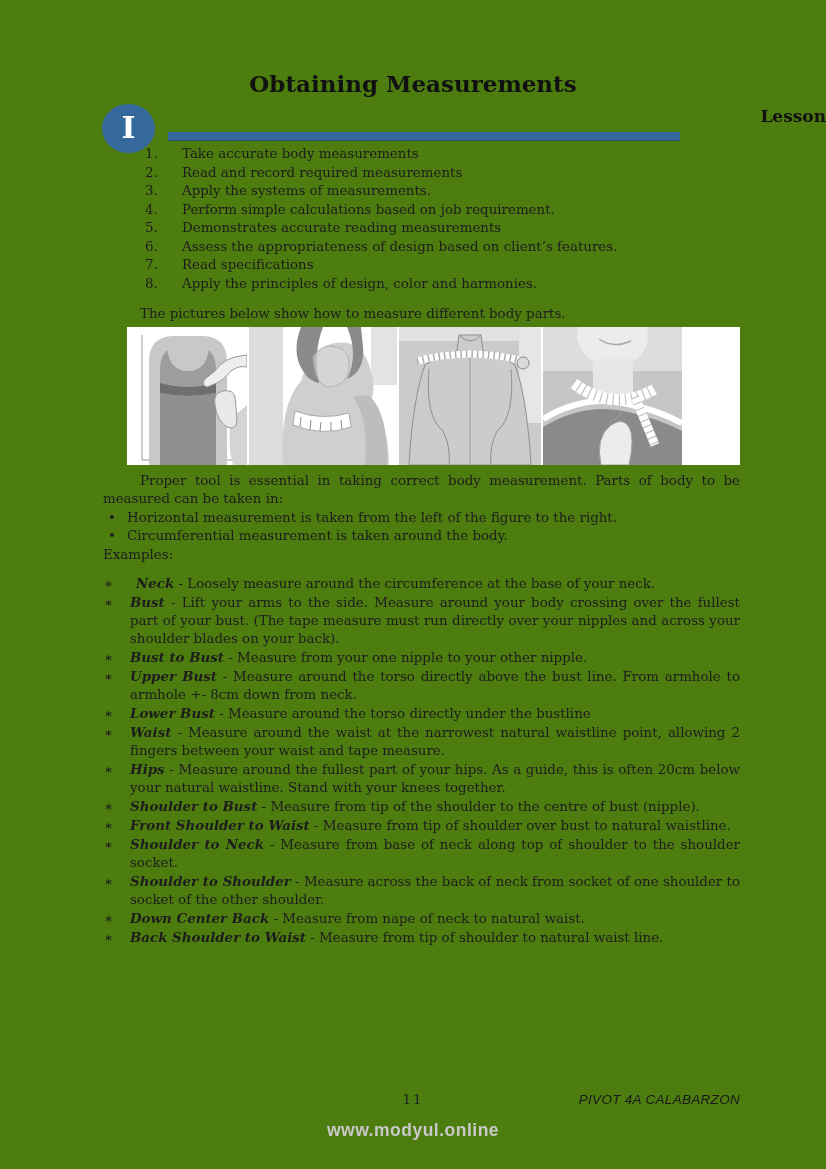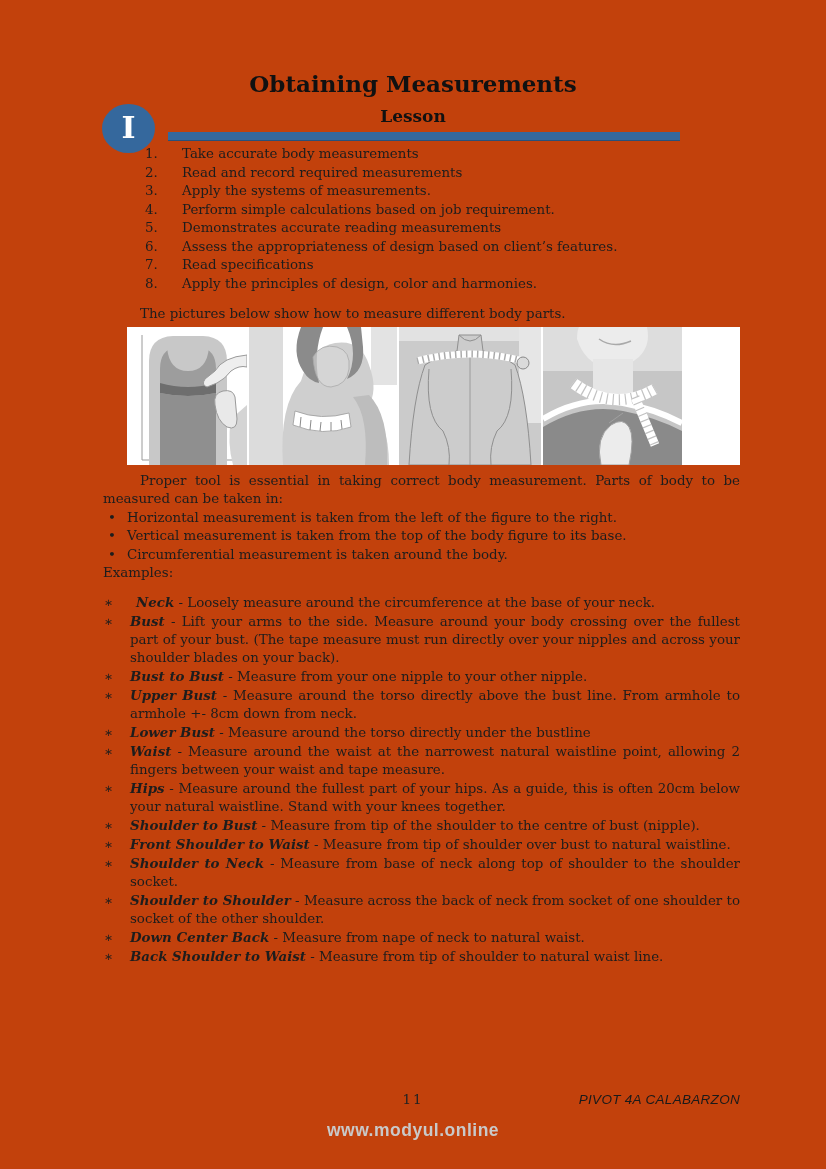--- a/index.html
+++ b/index.html
@@ -1,34 +1,34 @@
 <!DOCTYPE html>
 <html style="--accent: #35689d; --wm: #c9c9c9;"><head>
 <meta charset="utf-8">
 <style>
   :root { --accent:#35689d; --wm:#c9c9c9; }
   * { margin:0; padding:0; box-sizing:border-box; }
   html,body { background:#fff; }
   .page {
     position:relative; width:826px; height:1169px; margin:0 auto;
-    background:#c2410c; overflow:hidden;
+    background:#4d7c0f; overflow:hidden;
     font-family:"DejaVu Serif", serif; color:#1d1d1d;
     font-size:13.4px; line-height:18.5px;
   }
   .title {
     margin-top:70px; text-align:center;
     font-size:23px; line-height:28px; font-weight:bold; color:#111;
   }
   .badge {
     position:absolute; left:102px; top:104px; width:53px; height:49px;
     border-radius:50%; background:var(--accent); color:#fff;
     display:flex; align-items:center; justify-content:center;
     font-size:30px; font-weight:bold; font-family:"DejaVu Serif", serif;
   }
-  .lesson { text-align:center; font-size:17px; line-height:20px; font-weight:bold; margin-top:8px; color:#111; }
+  .lesson { text-align:right; font-size:17px; line-height:20px; font-weight:bold; margin-top:8px; color:#111; }
   .rule { height:9px; background:var(--accent); margin:6px 146px 0 168px; border-bottom:1px solid #27507a; }
   .intro { margin:9px 86px 0 103px; text-indent:37px; text-align:justify; }
   .objectives { margin:4px 86px 0 103px; }
   .objective { display:flex; }
   .objective .num { width:37px; margin-left:42px; flex:none; }
   .note { margin:12px 86px 0 103px; text-indent:37px; }
   .figures { display:flex; gap:2px; margin:3px 86px 0 127px; height:138px; background:#fff; }
   .figures svg { display:block; height:138px; flex:none; }
   .proper { margin:7px 86px 0 103px; text-indent:37px; text-align:justify; }
   .types { margin:0 86px 0 103px; }
@@ -170,21 +170,20 @@
       <path d="M58 138 q-6 -28 10 -40 q12 -8 18 2 q6 10 0 38 z" fill="#ececec" stroke="#a0a0a0" stroke-width="1"></path>
       <path d="M66 96 l14 -10" stroke="#a0a0a0" stroke-width="1"></path>
     </svg>
 
   </div>
 
   <p class="proper">Proper tool is essential in taking correct body measurement.  Parts of body to be measured can be taken in:</p>
 
   <div class="types">
     <div class="t"><span>Horizontal measurement is taken from the left of the figure to the right.</span></div>
-    <div class="t"><span>Vertical measurement is taken from the top of the body figure to its base.</span></div>
     <div class="t"><span>Circumferential measurement is taken around the body.</span></div>
   </div>
 
   <p class="examples">Examples:</p>
 
   <div class="defs">
     <div class="def"><span class="term">Neck</span><span class="sep"> - </span><span class="desc">Loosely measure around the circumference at the base of your neck.</span></div>
     <div class="def"><span class="term">Bust</span><span class="sep"> - </span><span class="desc">Lift your arms to the side. Measure around your body crossing over the fullest part of your bust. (The tape measure must run directly over your nipples and across your shoulder blades on your back).</span></div>
     <div class="def"><span class="term">Bust to Bust</span><span class="sep"> - </span><span class="desc">Measure from your one nipple to your other nipple.</span></div>
     <div class="def"><span class="term">Upper Bust</span><span class="sep"> - </span><span class="desc">Measure around the torso directly above the bust line. From armhole to armhole +- 8cm down from neck.</span></div>

